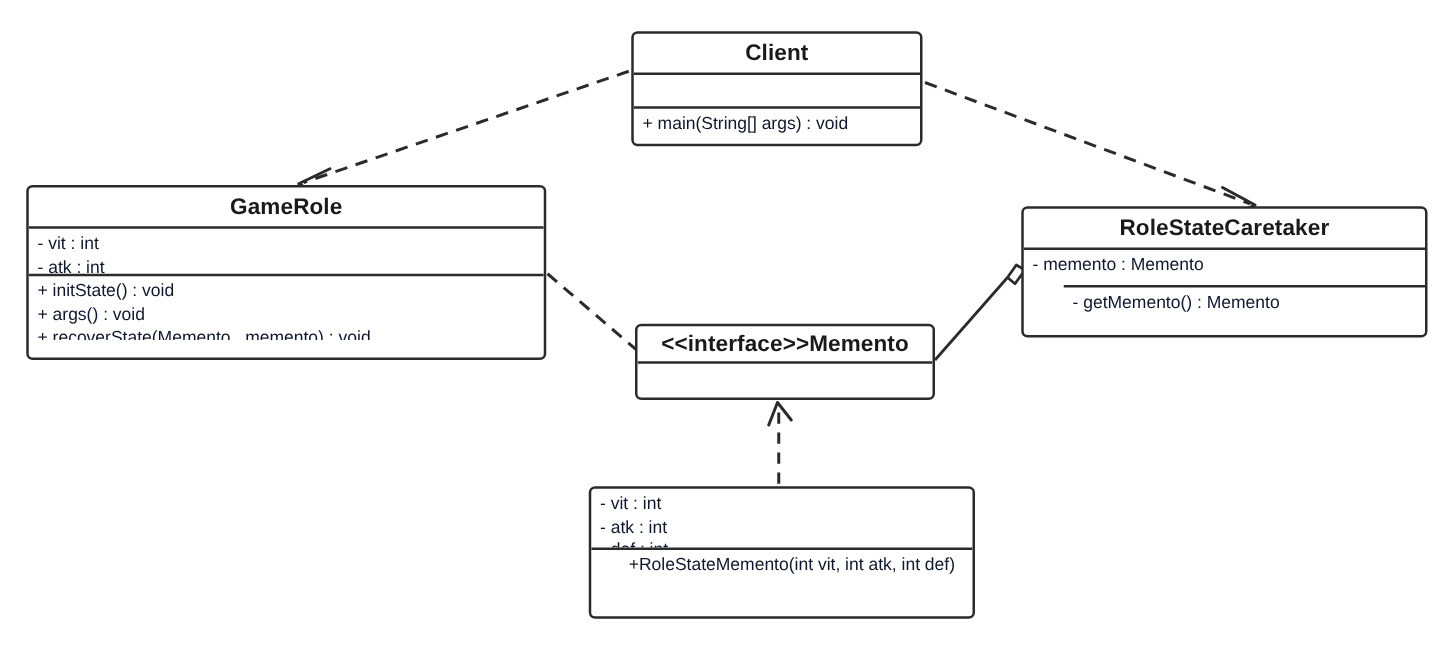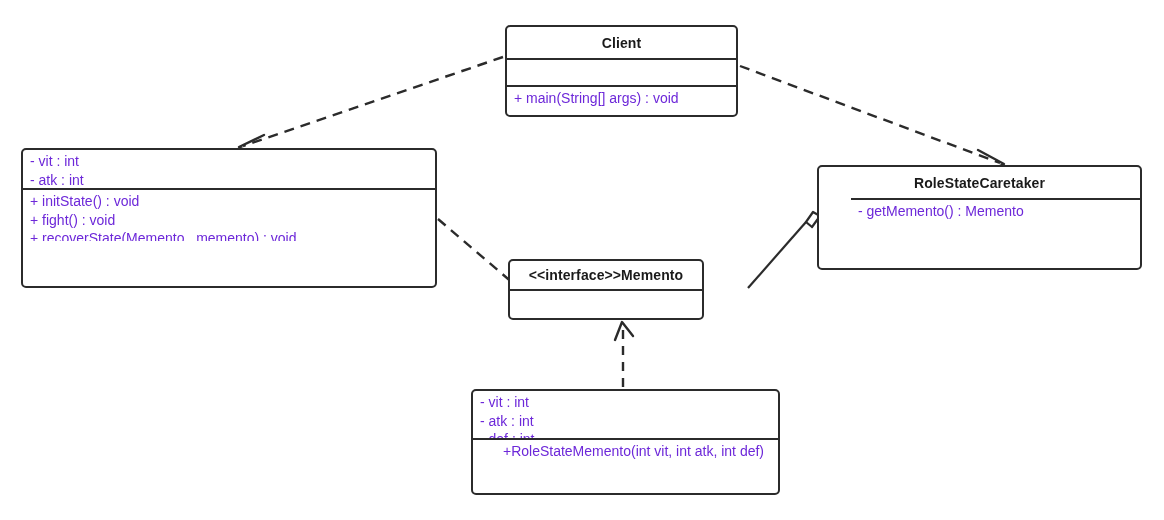--- a/index.html
+++ b/index.html
@@ -38,34 +38,34 @@
   .uml-section {
     box-sizing: border-box;
     overflow: hidden;
   }
   .uml-section + .uml-section {
     border-top: 2px solid #2b2b2b;
   }
   .uml-title {
     text-align: center;
     font-weight: bold;
-    font-size: 14px;
+    font-size: 18px;
     letter-spacing: 0.1px;
     display: flex;
     align-items: center;
     justify-content: center;
   }
   .uml-members {
     padding: 2px 0 0 7px;
   }
   .uml-member {
     font-size: 14px;
     line-height: 18.5px;
     white-space: pre;
-    color: #6d28d9;
+    color: #0f172a;
   }
   .uml-members.centered {
     padding-left: 0;
     text-align: center;
   }
   .uml-empty {
     height: 100%;
   }
 
   
@@ -77,21 +77,21 @@
   #class-gamerole      { left: 21px;  top: 148px; width: 416px; height: 140px; }
   #class-gamerole .sec-title   { height: 31px; }
   #class-gamerole .sec-attrs   { height: 38px; }
   #class-gamerole .sec-methods { height: 53px; }
 
   #class-caretaker     { left: 817px; top: 165px; width: 325px; height: 105px; }
   #class-caretaker .sec-title   { height: 31px; }
   #class-caretaker .sec-attrs   { height: 30px; }
   #class-caretaker .sec-methods { height: 24px; margin-left: 32px; }
 
-  #class-memento       { left: 508px; top: 259px; width: 196px; height: 61px; }
+  #class-memento       { left: 508px; top: 259px; width: 240px; height: 61px; }
   #class-memento .sec-title   { height: 28px; }
   #class-memento .sec-attrs   { height: 31px; }
 
   #class-rolestatememento { left: 471px; top: 389px; width: 309px; height: 106px; }
   #class-rolestatememento .sec-title   { height: 27px; }
   #class-rolestatememento .sec-attrs   { height: 47px; }
   #class-rolestatememento .sec-methods { height: 30px; padding-left: 16px; }
 </style>
 </head>
 <body>
@@ -130,34 +130,38 @@
     <div class="uml-section uml-title sec-title">Client</div>
     <div class="uml-section uml-members sec-attrs">
       <div class="uml-empty"></div>
     </div>
     <div class="uml-section uml-members sec-methods">
       <div class="uml-member">+ main(String[] args) : void</div>
     </div>
   </div>
 
   <div class="uml-class" id="class-gamerole">
+    <div class="uml-section uml-title sec-title">GameRole</div>
     <div class="uml-section uml-members sec-attrs">
       <div class="uml-member">- vit : int</div>
       <div class="uml-member">- atk : int</div>
 
     </div>
     <div class="uml-section uml-members sec-methods">
       <div class="uml-member">+ initState() : void</div>
-      <div class="uml-member">+ fight() : void</div>
+      <div class="uml-member">+ args() : void</div>
       <div class="uml-member">+ recoverState(Memento   memento) : void</div>
     </div>
   </div>
 
   <div class="uml-class" id="class-caretaker">
     <div class="uml-section uml-title sec-title">RoleStateCaretaker</div>
+    <div class="uml-section uml-members sec-attrs">
+      <div class="uml-member">- memento : Memento</div>
+    </div>
     <div class="uml-section uml-members sec-methods">
       <div class="uml-member">- getMemento() : Memento</div>
     </div>
   </div>
 
   <div class="uml-class" id="class-memento">
     <div class="uml-section uml-title sec-title">&lt;&lt;interface&gt;&gt;Memento</div>
     <div class="uml-section uml-members sec-attrs">
       <div class="uml-empty"></div>
     </div>

